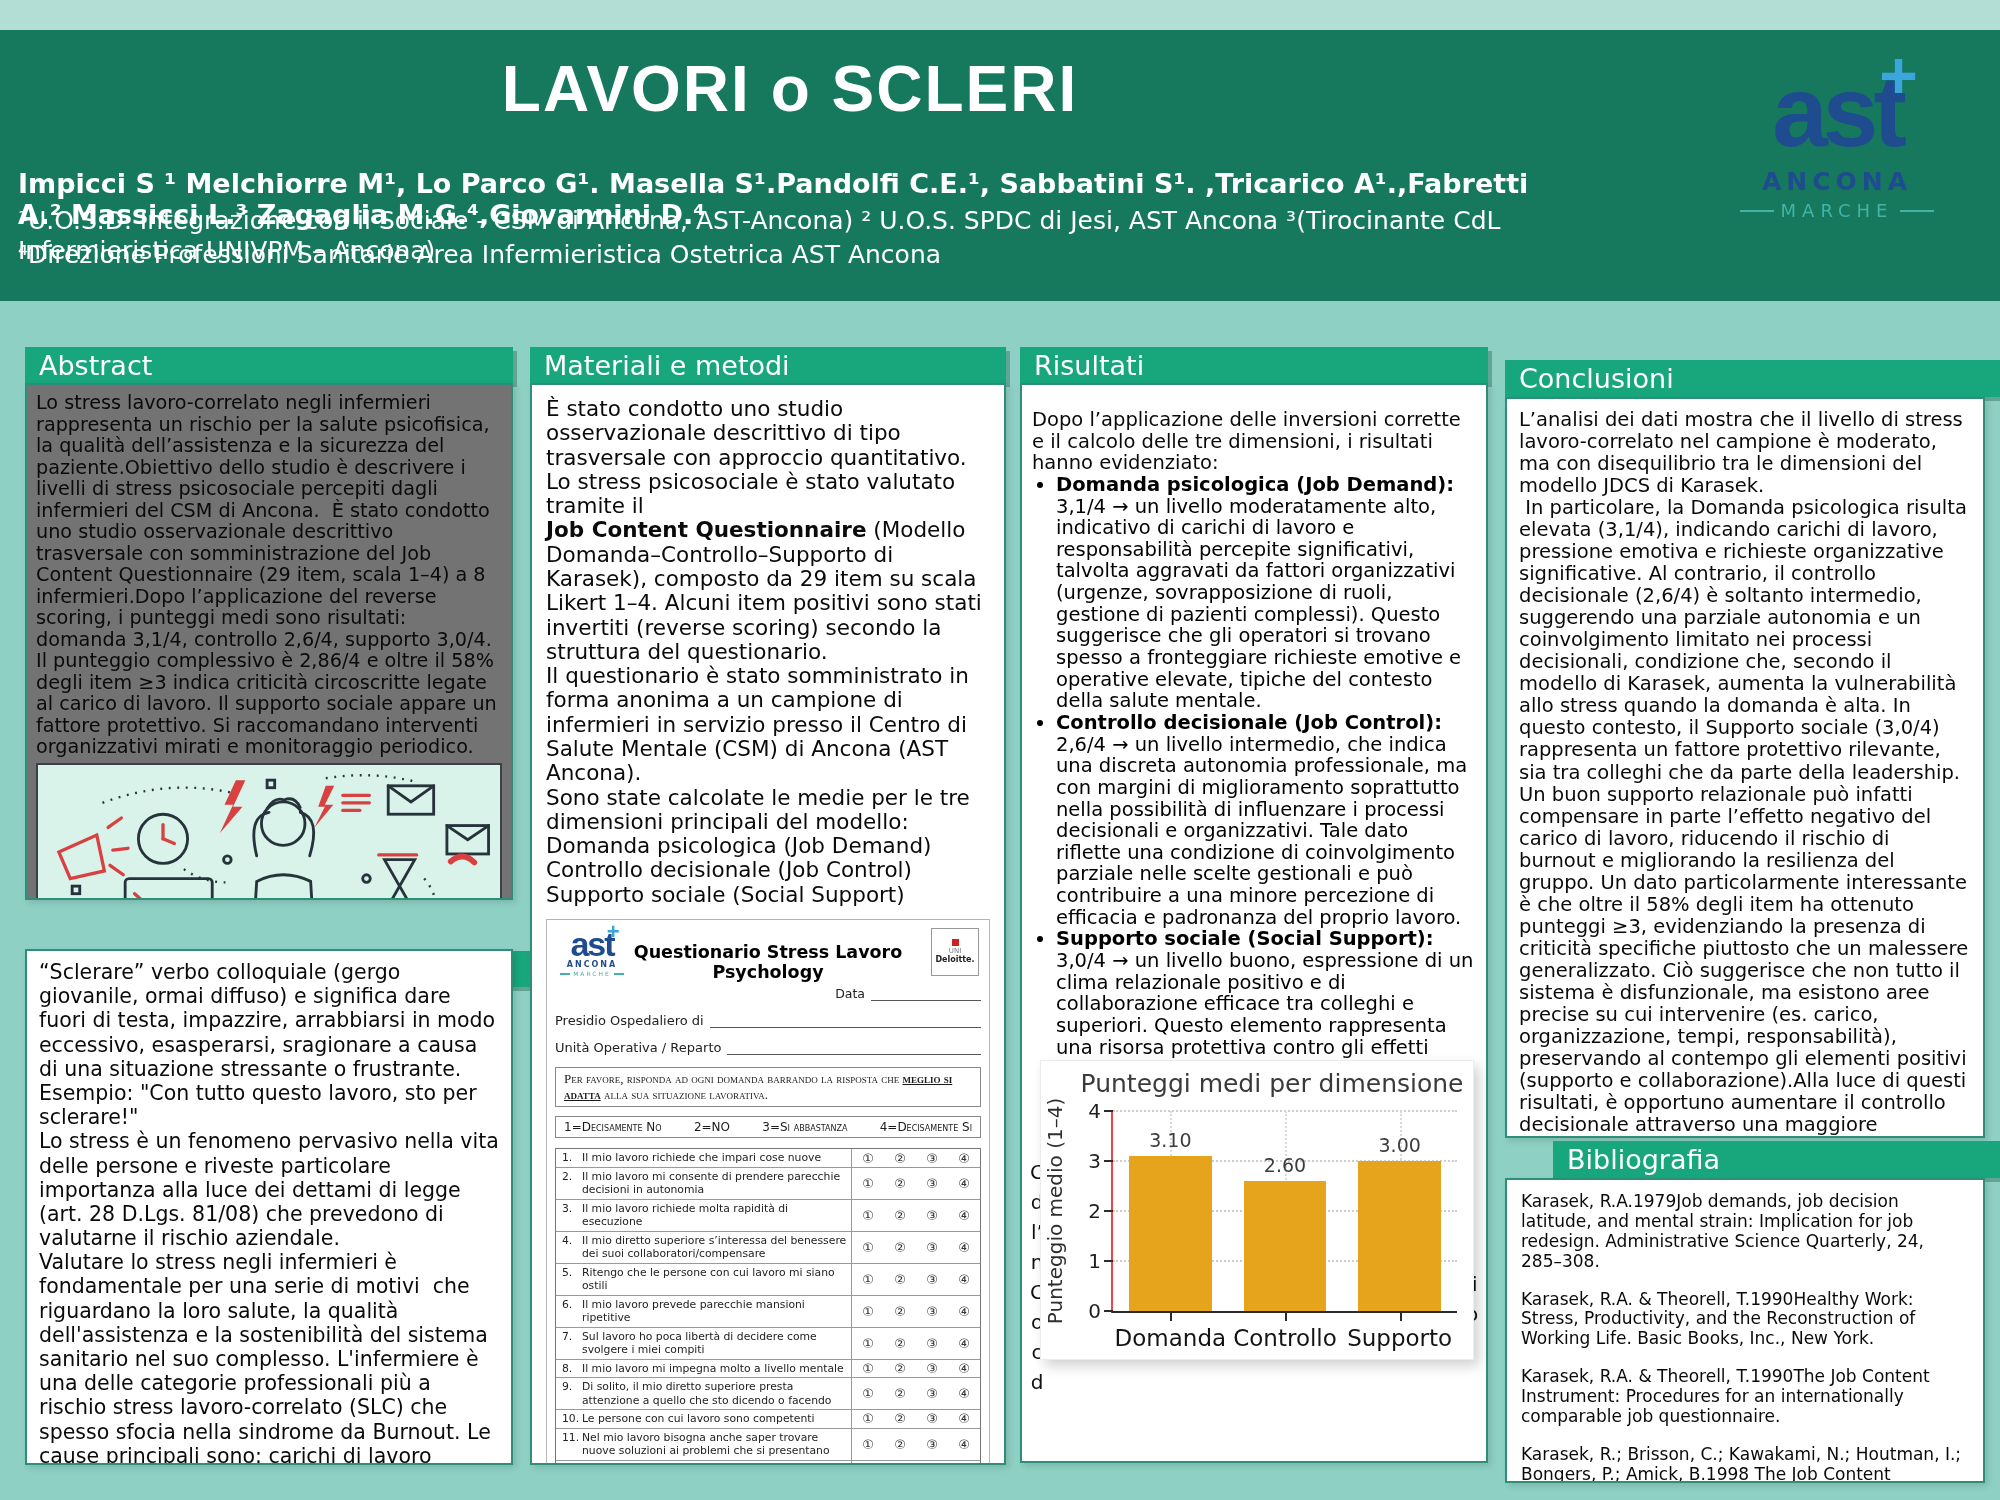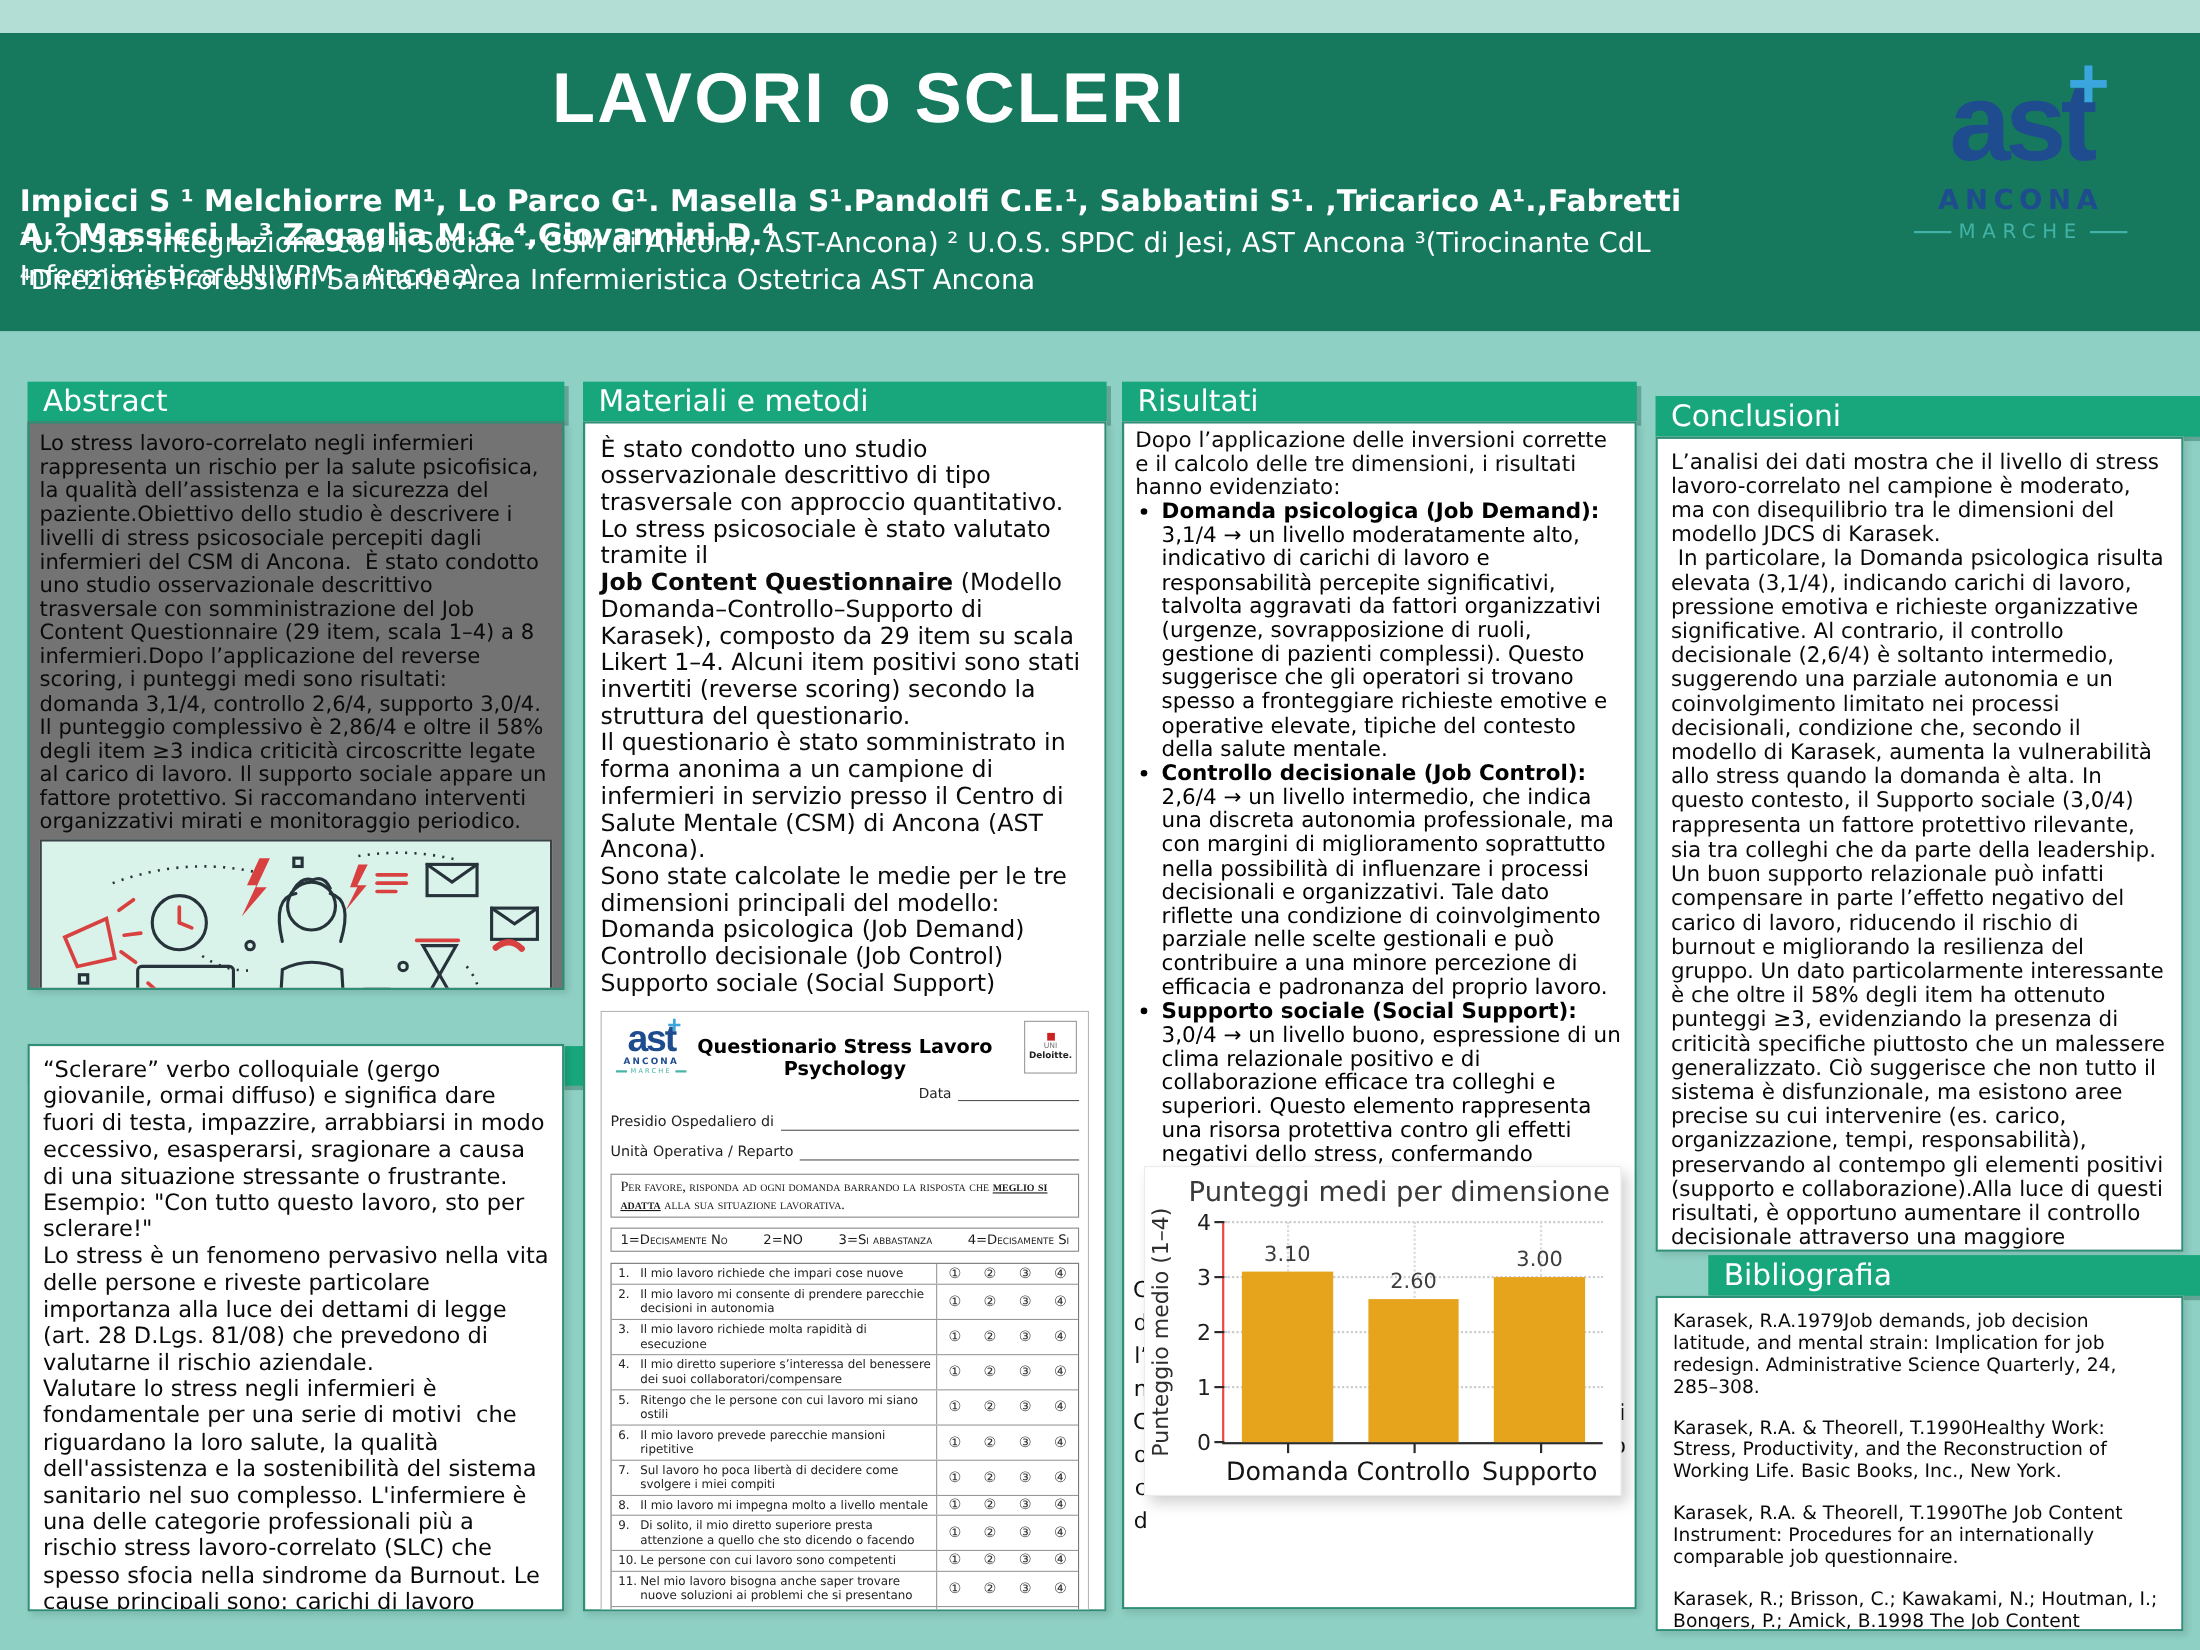--- a/index.html
+++ b/index.html
@@ -70,21 +70,21 @@
     font-variant:small-caps;font-size:12px;color:#1a1a1a;}
   .q-table{border:1.5px solid #777;margin-top:10px;}
   .q-row{display:flex;}
   .q-row + .q-row{border-top:1px solid #999;}
   .q-item{flex:1;display:flex;padding:2px 4px 2px 6px;font-size:10.8px;line-height:1.25;}
   .q-num{width:20px;flex:none;}
   .q-circles{width:128px;flex:none;border-left:1px solid #999;display:flex;align-items:center;}
   .q-circles span{width:25%;text-align:center;font-size:13px;color:#333;}
   
   .ris-h{left:1020px;top:347px;width:468px;}
-  .ris-b{left:1020px;top:383px;width:468px;height:1080px;padding:4px 10px;}
+  .ris-b{left:1020px;top:383px;width:468px;height:1080px;padding:24px 10px;}
   .ris-intro{font-size:19.5px;line-height:1.11;}
   .ris-b ul{margin:0;padding-left:24px;font-size:19.5px;line-height:1.11;}
   .ris-b li{margin:0;}
   .frag-left{position:absolute;left:4px;top:772px;width:22px;text-align:center;font-size:20px;line-height:30px;color:#111;}
   .frag-right{position:absolute;right:3px;top:884px;width:22px;text-align:center;font-size:20px;line-height:30px;color:#111;}
   
   .chart-box{position:absolute;left:18px;top:675px;width:432px;height:298px;background:#fff;
     border:1px solid #ececec;box-shadow:5px 6px 12px rgba(0,0,0,.18);}
   .chart-title{position:absolute;top:8px;left:36px;right:6px;text-align:center;font-size:25px;color:#3a3a3a;}
   .chart-ylab{position:absolute;left:14px;top:150px;transform:translate(-50%,-50%) rotate(-90deg);

